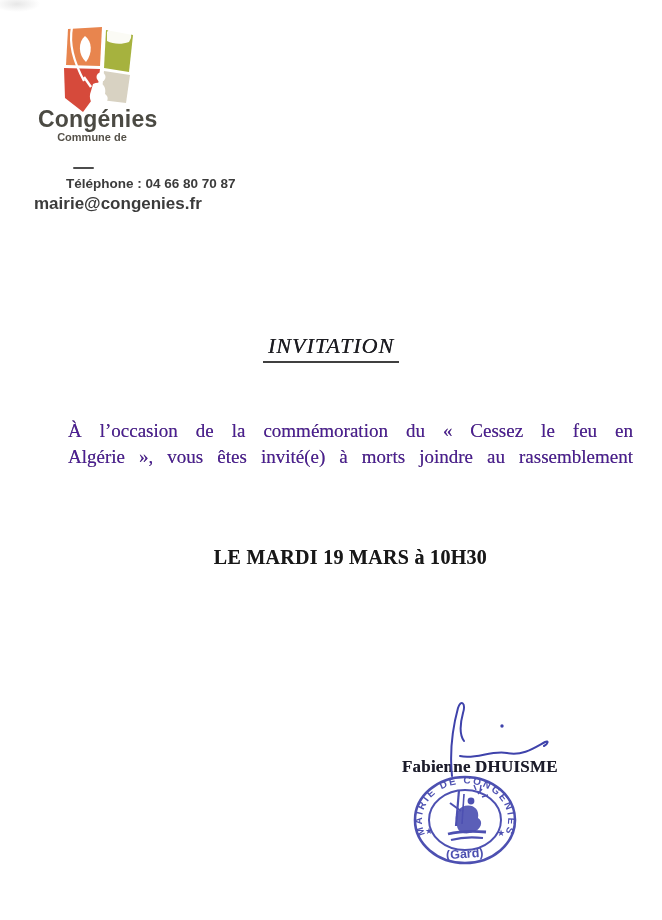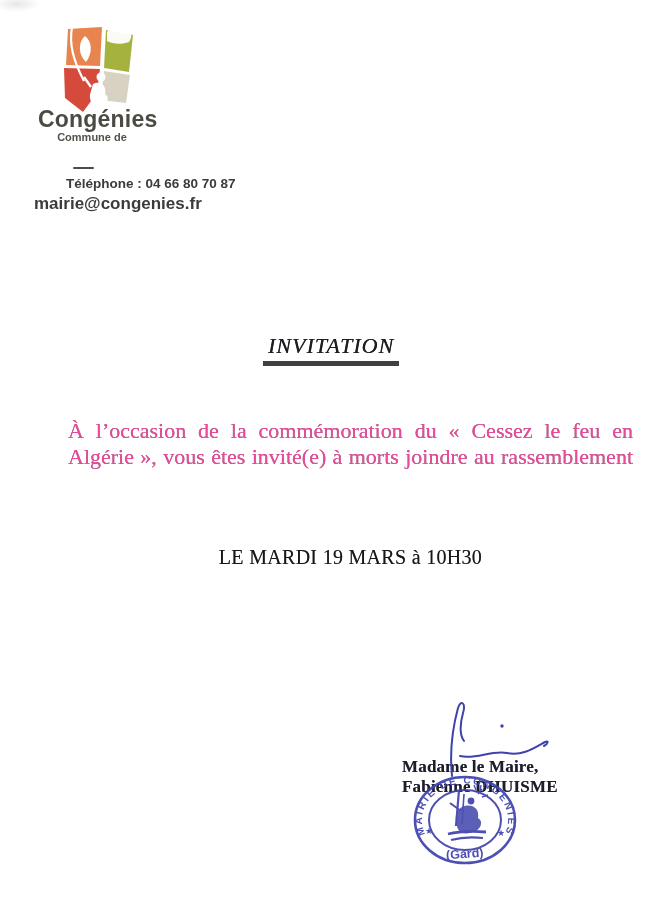--- a/index.html
+++ b/index.html
@@ -21,29 +21,29 @@
     font-family:"Liberation Sans",sans-serif;font-size:13px;font-weight:700;color:#3b3b3b;letter-spacing:.3px;}
   .dept-divider{position:absolute;left:73px;top:167px;width:21px;height:2px;background:#4c4c4c;border-radius:1px;}
   .phone{position:absolute;left:30px;top:176px;
     font-family:"Liberation Sans",sans-serif;font-size:13.5px;font-weight:700;color:#3b3b3b;margin-left:36px;}
   .email{position:absolute;left:34px;top:194px;
     font-family:"Liberation Sans",sans-serif;font-size:17px;font-weight:700;color:#3b3b3b;}
 
   
   .title-wrap{position:absolute;left:0;top:333px;width:662px;text-align:center;}
   .title{display:inline-block;font-style:italic;font-size:22px;letter-spacing:1px;color:#1d1d22;
-    padding:0 5px 2px 5px;border-bottom:5px solid #404040;text-shadow:.3px 0 0 currentColor;}
-  .para{position:absolute;left:68px;width:565px;font-size:22px;line-height:26px;color:#ec4899;
+    padding:0 5px 2px 5px;border-bottom:2px solid #404040;text-shadow:.3px 0 0 currentColor;}
+  .para{position:absolute;left:68px;width:565px;font-size:19px;line-height:26px;color:#4c1d95;
     text-shadow:0 0 .4px rgba(0,0,0,.55);}
   .p1{top:418px;}
   .p2{top:595px;}
   .pline{text-align:justify;text-align-last:justify;text-justify:inter-word;}
   .pline.last{text-align:left;text-align-last:left;}
   .date-line{position:absolute;left:68px;top:546px;width:565px;text-align:center;
-    font-size:20px;font-weight:400;color:#181818;letter-spacing:.3px;text-shadow:0 0 .4px rgba(0,0,0,.5);}
+    font-size:20px;font-weight:700;color:#181818;letter-spacing:.3px;text-shadow:0 0 .4px rgba(0,0,0,.5);}
 
   
   .sig-text{position:absolute;left:402px;top:757px;font-size:17px;font-weight:700;
     line-height:19.5px;color:#1d1d2b;letter-spacing:.2px;text-shadow:0 0 .4px rgba(20,20,40,.6);}
   .sig-svg{position:absolute;left:430px;top:696px;width:130px;height:85px;}
   .stamp-svg{position:absolute;left:412px;top:774px;width:106px;height:92px;opacity:.92;}
   .ink{stroke:#3e42ab;}
   .ink-fill{fill:#3e42ab;}
   .stamp-ring-text{font-family:"Liberation Sans",sans-serif;font-size:10px;font-weight:700;letter-spacing:2.1px;}
   .stamp-gard{font-family:"Liberation Sans",sans-serif;font-size:12.5px;font-weight:700;}
@@ -81,21 +81,20 @@
 
   <div class="para p1">
     <div class="pline">À l’occasion de la commémoration du « Cessez le feu en</div>
     <div class="pline">Algérie », vous êtes invité(e) à morts joindre au rassemblement</div>
   </div>
 
   <div class="date-line">LE MARDI 19 MARS à 10H30</div>
 
 
   <div class="sig-text">
-    <div>Madame le Maire,</div>
     <div>Fabienne DHUISME</div>
   </div>
 
   <svg class="sig-svg" viewBox="0 0 130 85">
     <path class="ink" d="M22,80 C20,60 22,34 28,12 C31,3 36,7 33,17 C30,28 29,38 34,45" fill="none" stroke-width="2" stroke-linecap="round"></path>
     <path class="ink" d="M30,60 C45,64 61,54 77,57 C93,60 104,52 115,46 C119,44 118,48 114,50" fill="none" stroke-width="2" stroke-linecap="round"></path>
     <circle class="ink-fill" cx="72" cy="30" r="1.7"></circle>
   </svg>
 
   <svg class="stamp-svg" viewBox="0 0 106 92">

